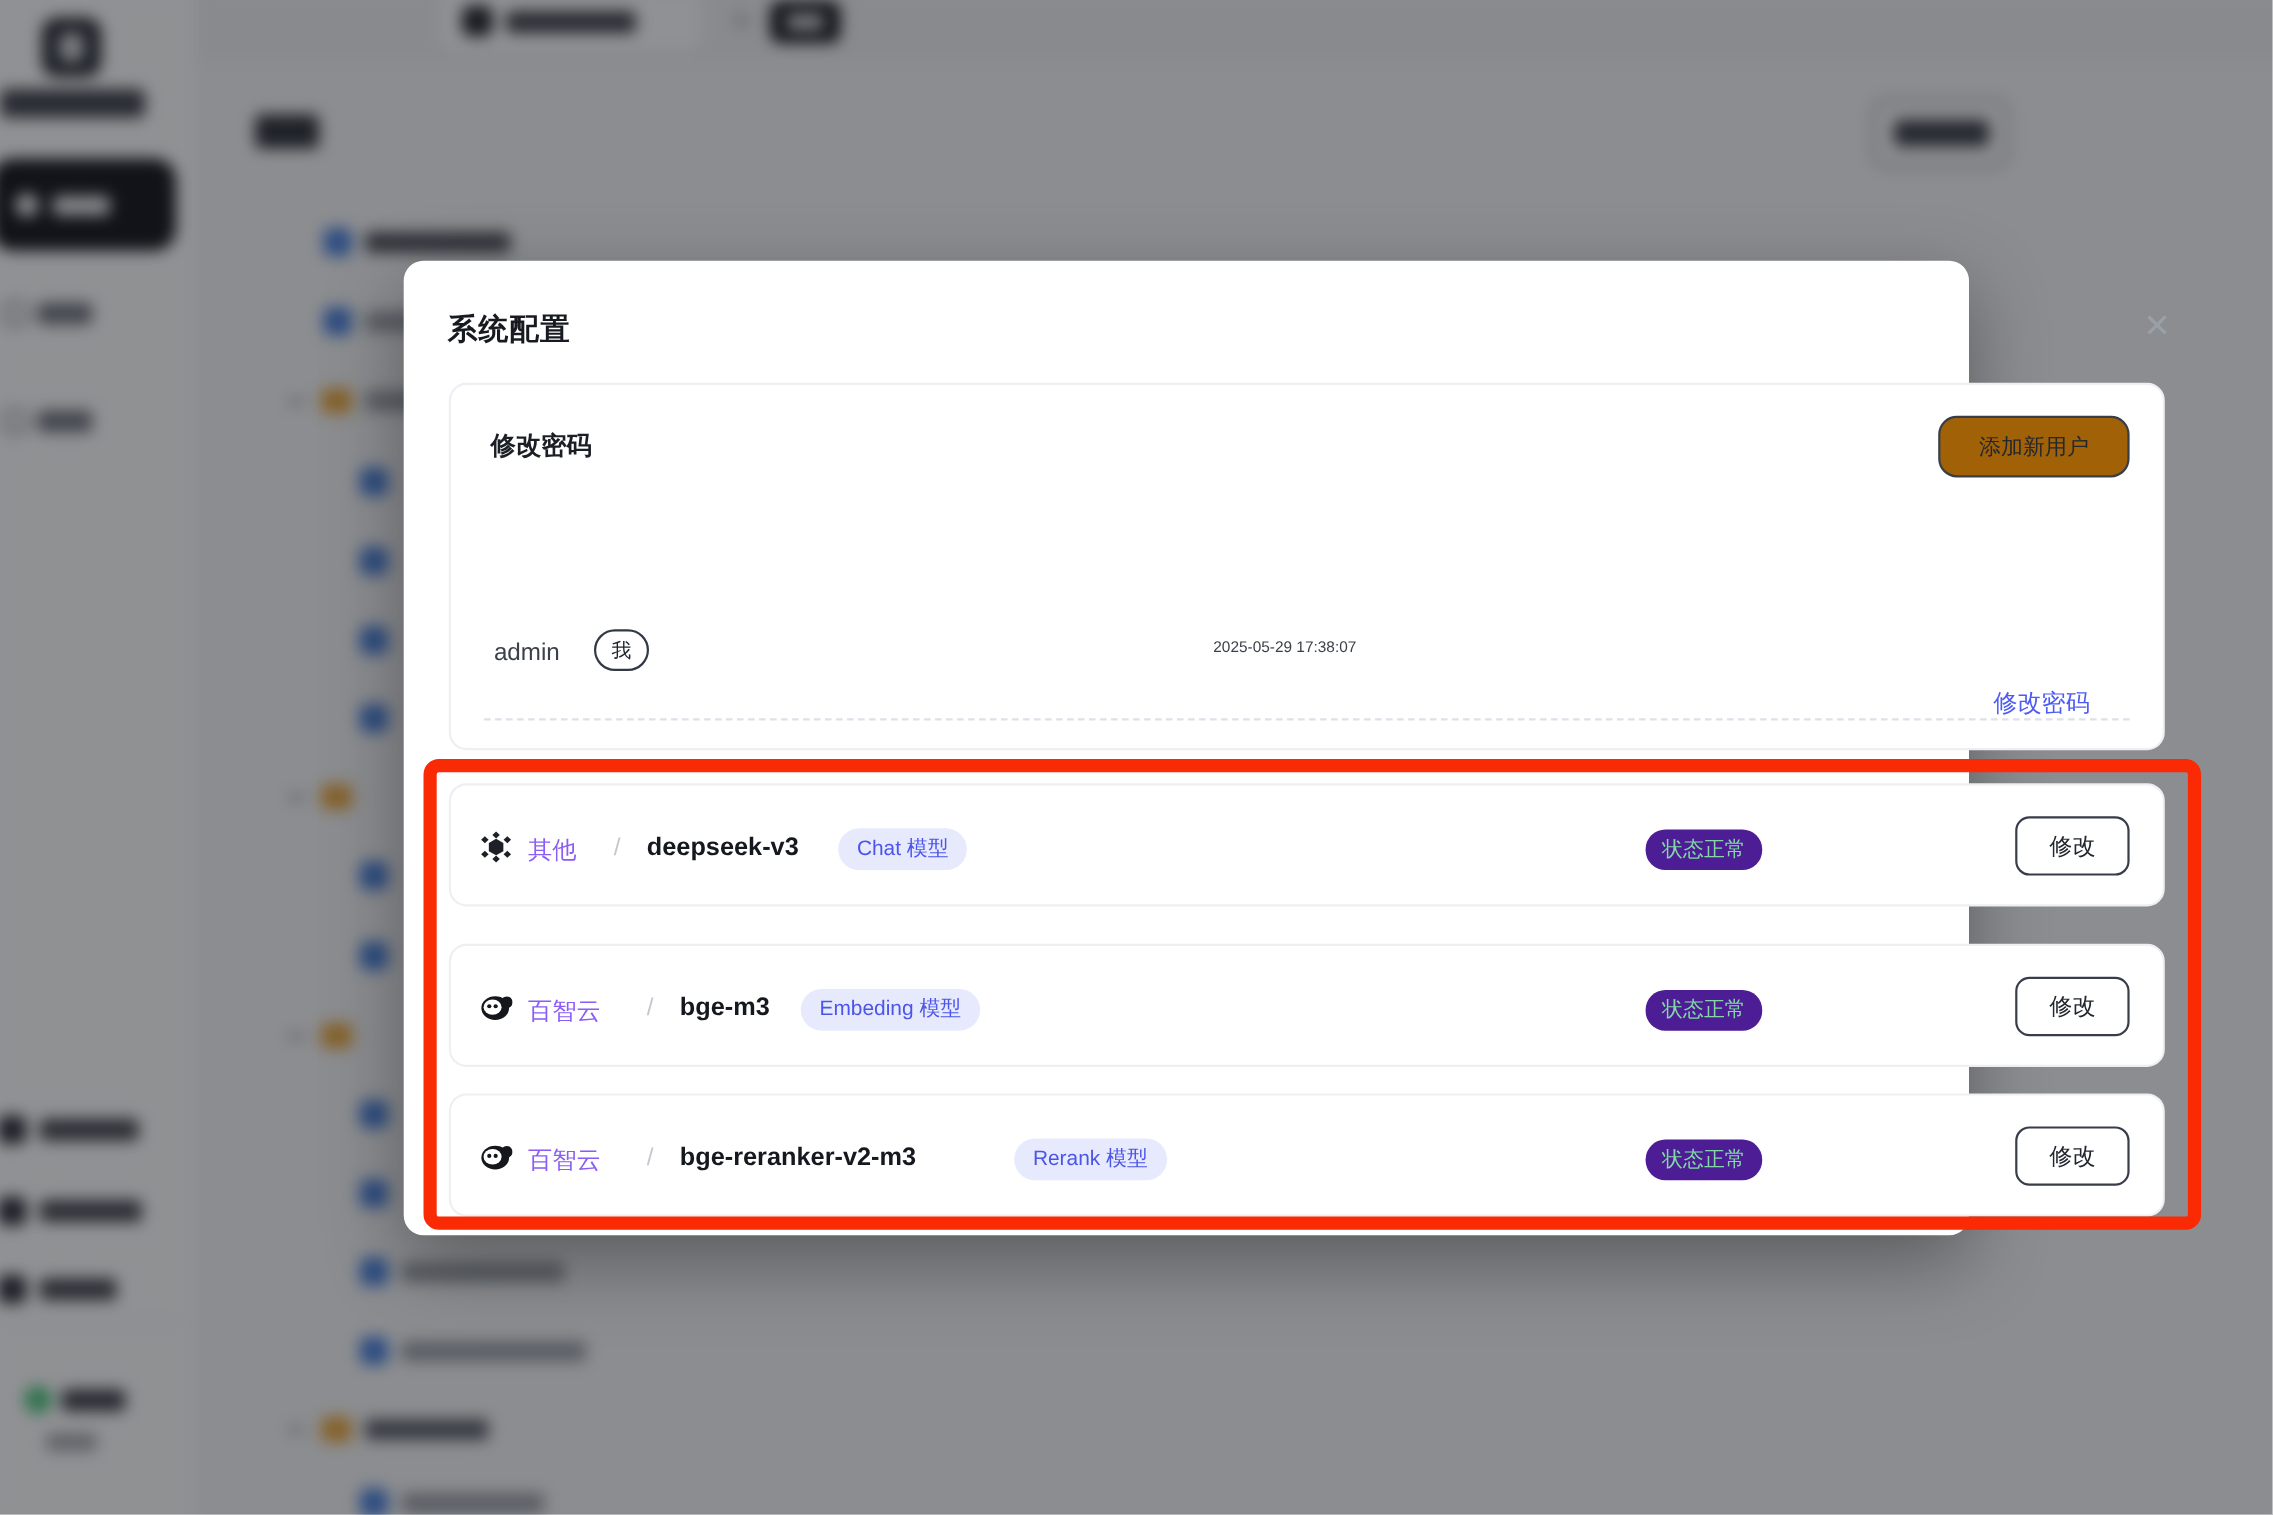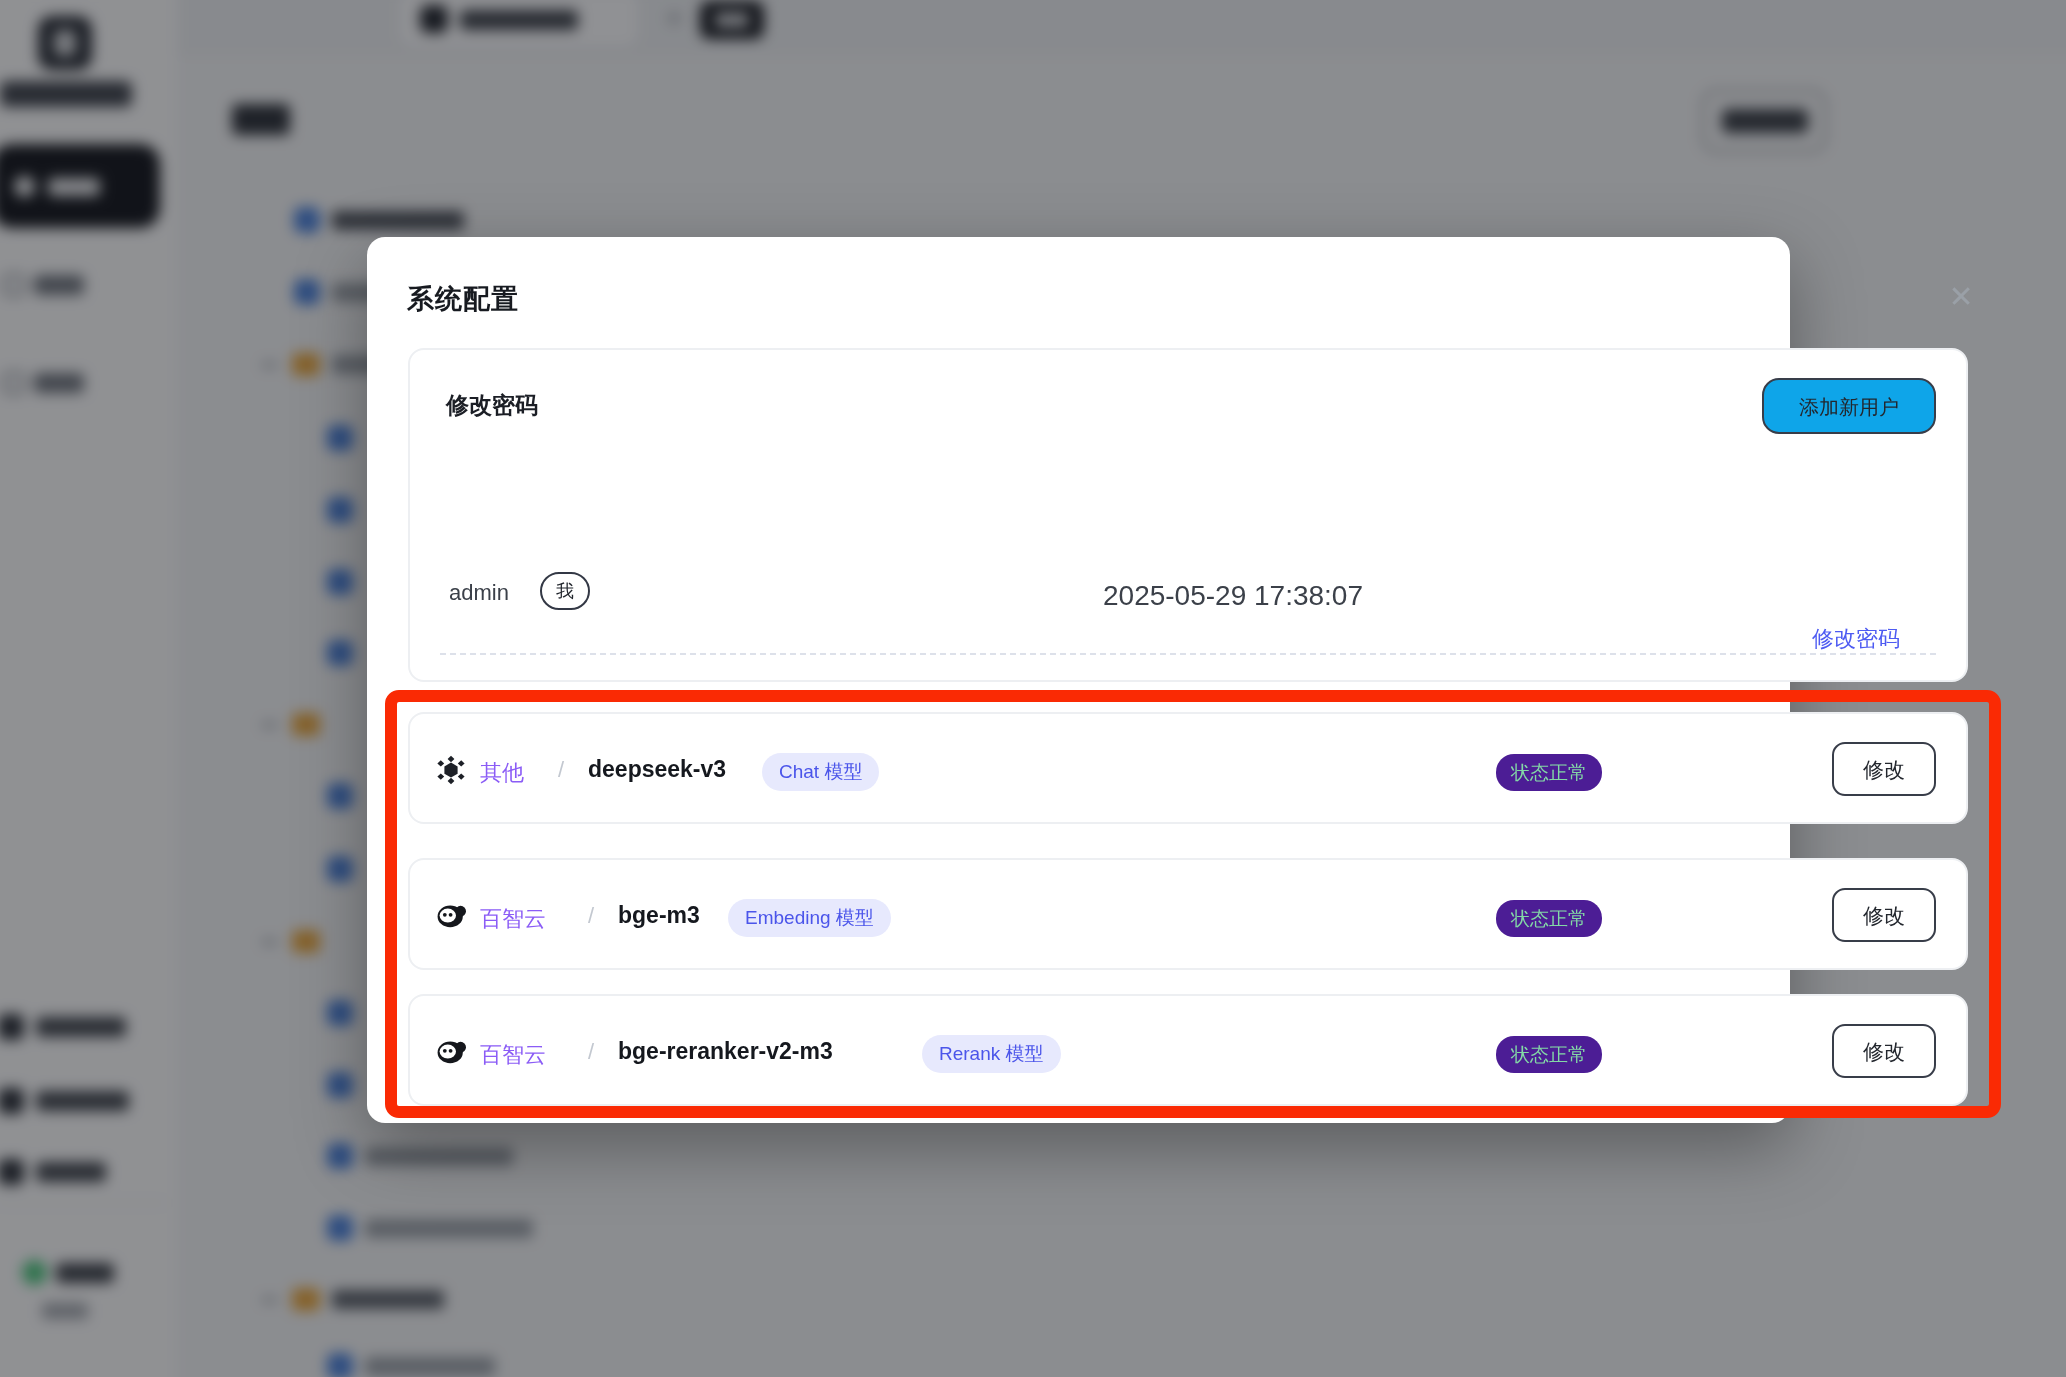--- a/index.html
+++ b/index.html
@@ -45,28 +45,28 @@
   
   .scrim{position:absolute;inset:0;background:rgba(13,15,19,0.45);}
 
   
   .modal{position:absolute;left:367px;top:237px;width:1423px;height:886px;background:#ffffff;border-radius:18px;box-shadow:0 24px 70px rgba(0,0,0,.35);}
   .modal-title{position:absolute;left:40px;top:44px;font-size:27px;font-weight:700;color:#171a20;letter-spacing:1px;}
   .modal-close{position:absolute;left:1572px;top:38px;width:44px;height:44px;text-align:center;line-height:44px;font-size:30px;color:#9aa0a7;cursor:pointer;}
 
   .user-card{position:absolute;left:41px;top:111px;width:1560px;height:334px;border:2px solid #edeff2;border-radius:16px;box-sizing:border-box;background:#fff;}
   .uc-title{position:absolute;left:36px;top:40px;font-size:23px;font-weight:700;color:#1b1e25;}
-  .add-btn{position:absolute;right:30px;top:28px;width:174px;height:56px;border:2px solid #383d49;border-radius:17px;box-sizing:border-box;background:#0ea5e9;font-size:20px;color:#23272e;text-align:center;line-height:52px;cursor:pointer;}
+  .add-btn{position:absolute;right:30px;top:28px;width:174px;height:56px;border:2px solid #383d49;border-radius:17px;box-sizing:border-box;background:#a16207;font-size:20px;color:#23272e;text-align:center;line-height:52px;cursor:pointer;}
   .thead{position:absolute;left:0;top:102px;width:100%;height:84px;background:#f6f7f9;}
   .th-user{position:absolute;left:39px;top:30px;font-size:20px;font-weight:700;color:#22252b;}
   .th-time{position:absolute;left:693px;top:30px;font-size:20px;font-weight:700;color:#22252b;}
   .trow{position:absolute;left:0;top:186px;width:100%;height:118px;}
   .td-user{position:absolute;left:39px;top:44px;font-size:22px;color:#3b4049;}
   .me-pill{position:absolute;left:130px;top:36px;min-width:50px;height:38px;border:2px solid #333845;border-radius:19px;box-sizing:border-box;font-size:18px;color:#23272e;text-align:center;line-height:34px;padding:0 10px;}
-  .td-time{position:absolute;left:693px;top:44px;font-size:28px;color:#3b4049;}
+  .td-time{position:absolute;left:693px;top:44px;font-size:14px;color:#3b4049;}
   .pw-link{position:absolute;right:66px;top:44px;font-size:22px;color:#4e5bf2;cursor:pointer;margin-top:44px;}
   .dashed{position:absolute;left:30px;right:30px;top:303px;border-top:2px dashed #dde1ea;}
 
   .model-card{position:absolute;left:41px;width:1560px;height:112px;border:2px solid #edeff2;border-radius:16px;box-sizing:border-box;background:#fff;}
   .mc-1{top:475px;} .mc-2{top:621px;} .mc-3{top:757px;}
   .m-ic{position:absolute;left:26px;top:41px;width:30px;height:30px;}
   .m-provider{position:absolute;left:70px;top:44px;font-size:22px;color:#8b5cf6;}
   .m-slash{position:absolute;top:43px;font-size:22px;color:#c3c8d0;}
   .m-name{position:absolute;top:42px;font-size:23px;font-weight:700;color:#15181e;}
   .type-badge{position:absolute;top:39px;height:38px;line-height:38px;padding:0 17px;border-radius:19px;background:#e7e9fd;color:#4b55ea;font-size:19px;}

